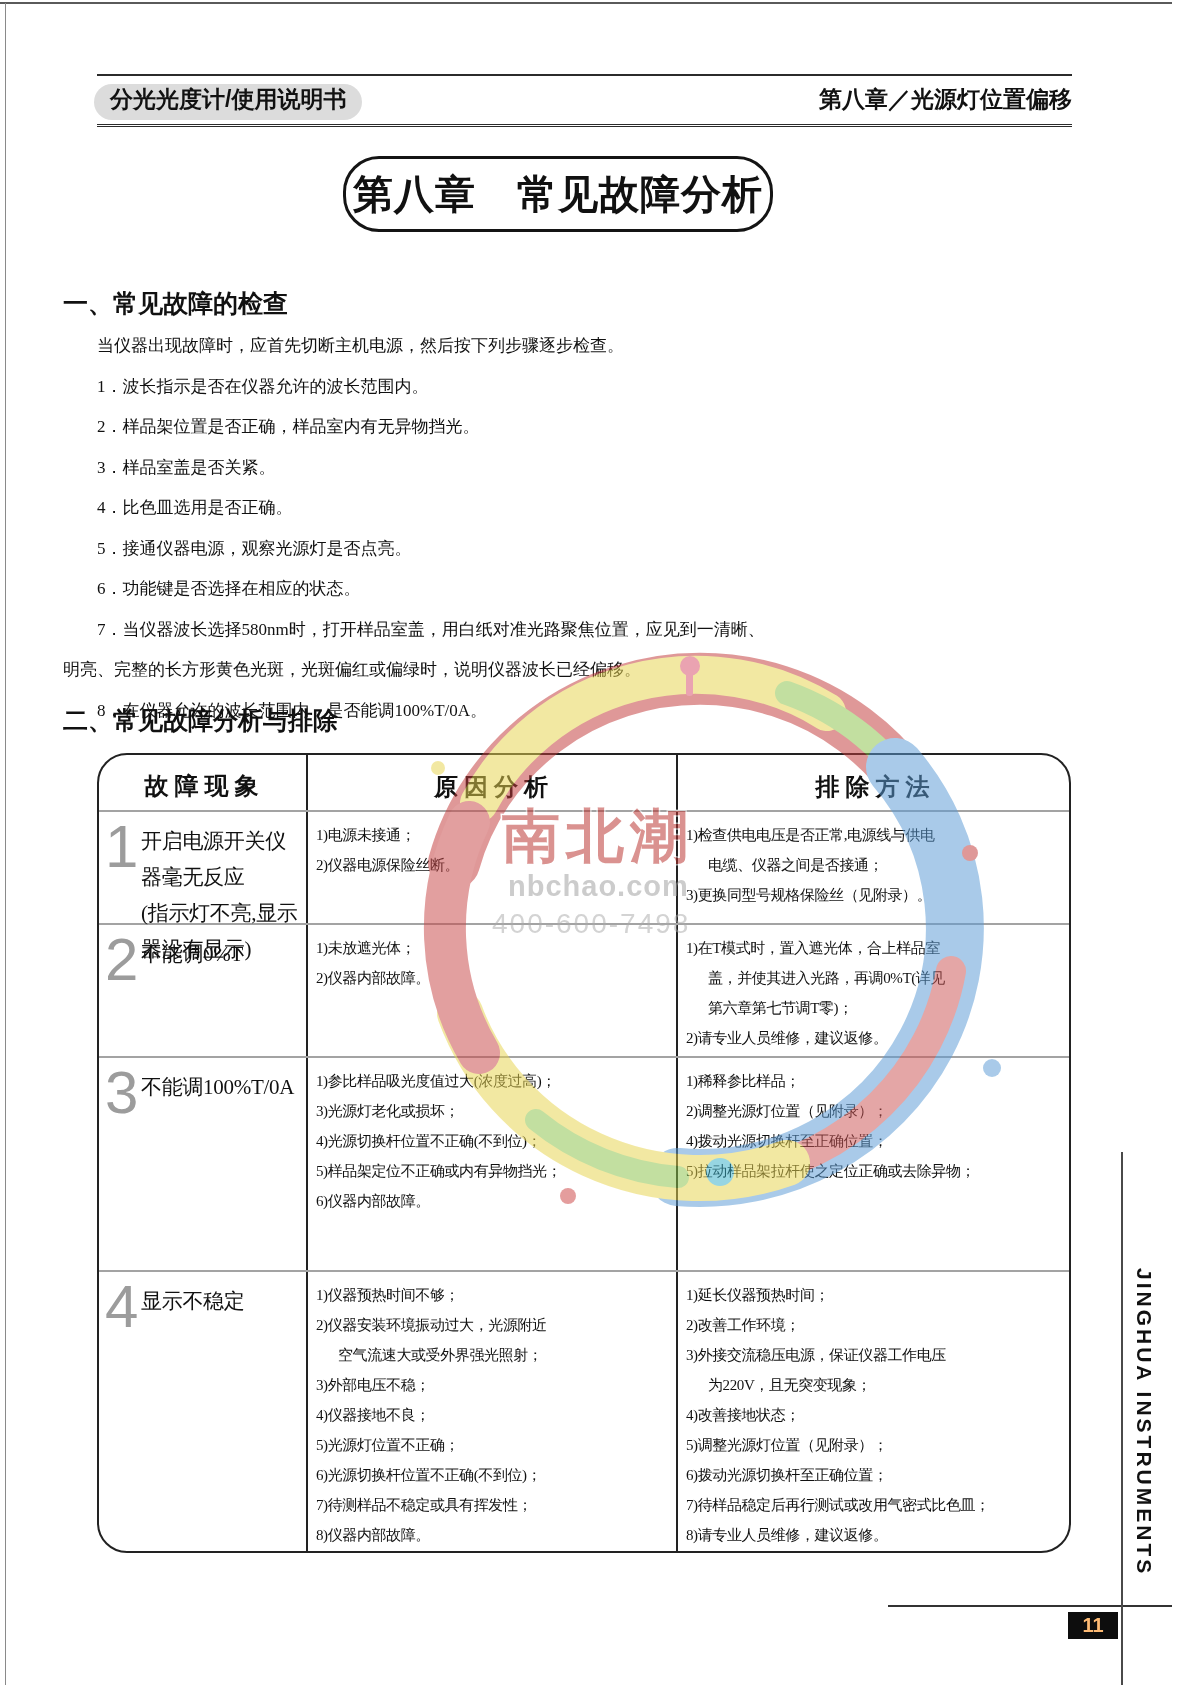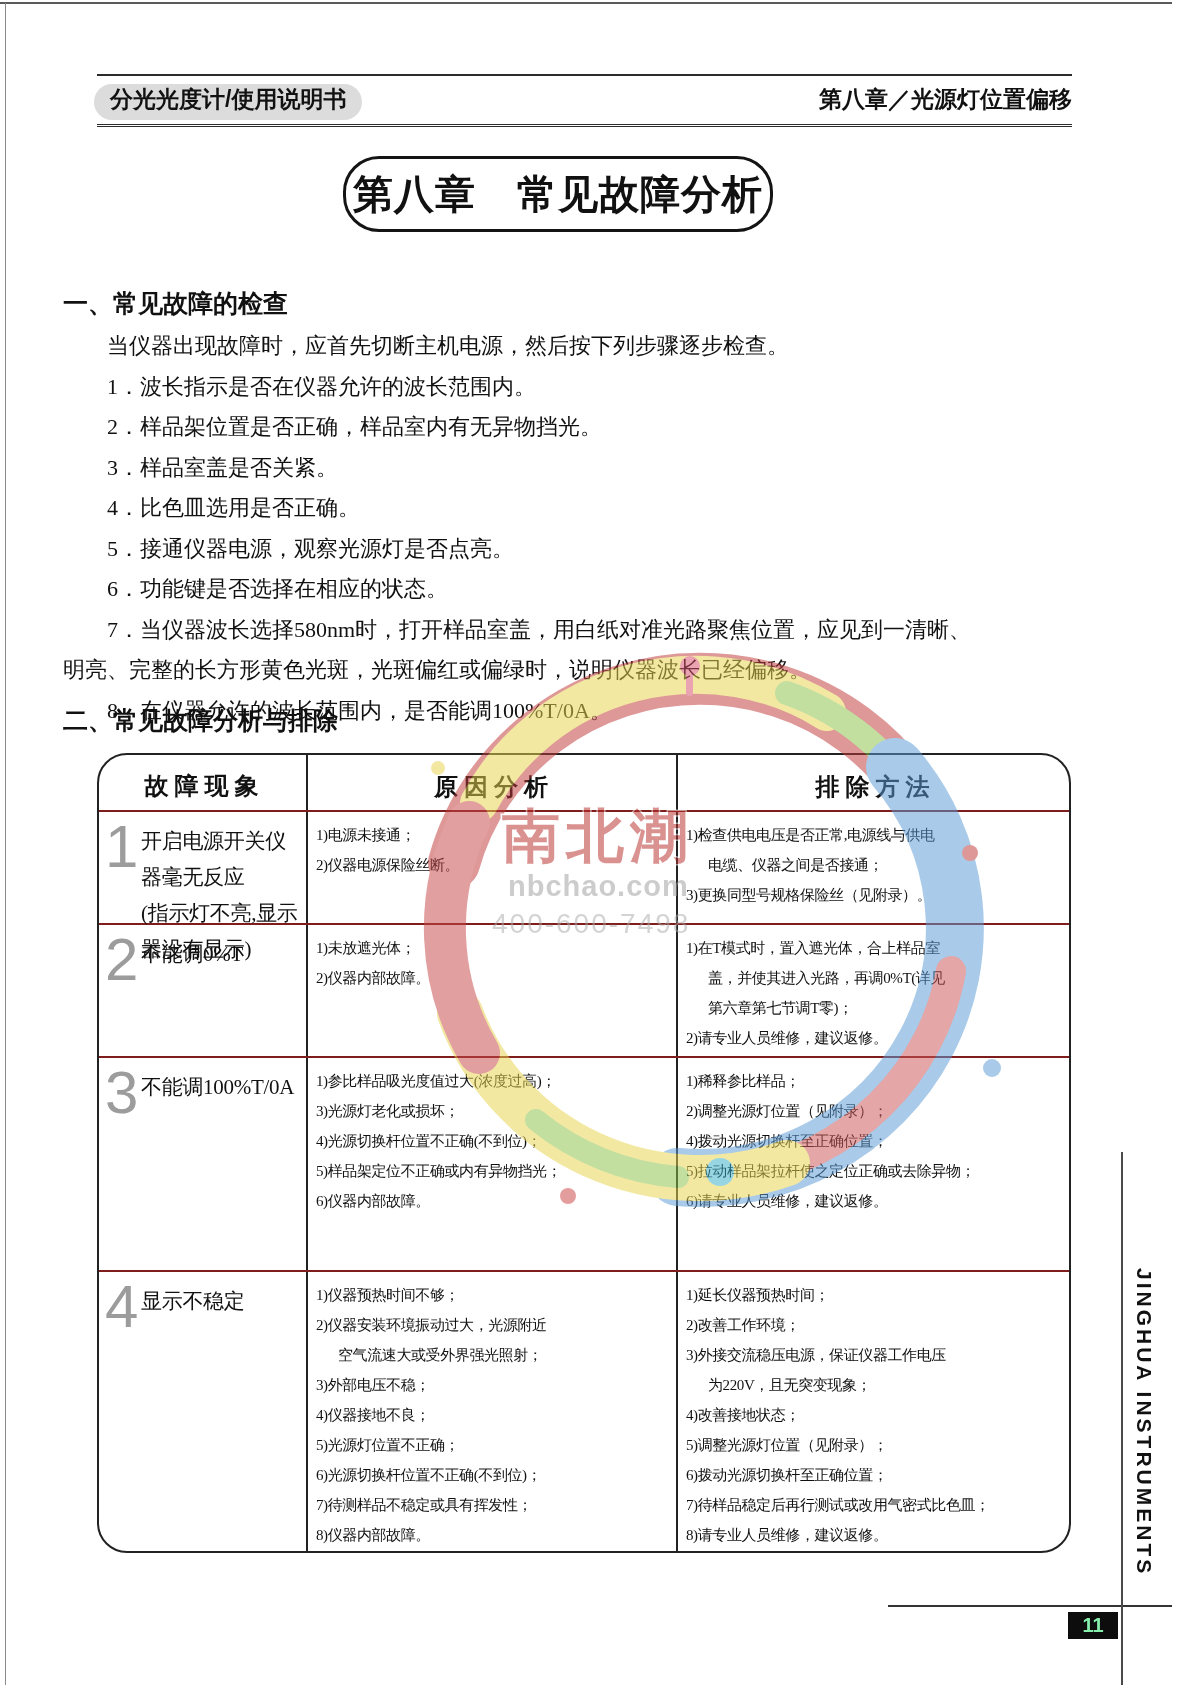--- a/index.html
+++ b/index.html
@@ -20,28 +20,28 @@
         text-align:right;font:bold 23px "Liberation Sans",sans-serif;}
 
   
   .title-box{position:absolute;left:343px;top:156px;width:424px;height:70px;
         border:3px solid #141414;border-radius:36px;display:flex;align-items:center;justify-content:center;
         font:bold 40px "Liberation Sans",sans-serif;letter-spacing:1px;}
 
   
   .s1{position:absolute;left:63px;top:260px;width:1010px;}
   .s1 h2,.s2-head{margin:0;font:bold 25px "Liberation Sans",sans-serif;}
-  .s1 p{margin:0;font-size:22px;line-height:40.5px;text-indent:2em;white-space:pre-line;}
+  .s1 p{margin:0;font-size:17px;line-height:40.5px;text-indent:2em;white-space:pre-line;}
   .s1 h2{margin-bottom:6px;margin-top:27px;}
   .s2-head{position:absolute;left:63px;top:704px;}
 
   
   .faults-table{position:absolute;left:97px;top:753px;width:974px;height:800px;
         border:2.5px solid #222;border-radius:30px;display:flex;flex-direction:column;box-sizing:border-box;}
-  .trow{display:flex;border-bottom:2px solid #7f1d1d;box-sizing:border-box;}
+  .trow{display:flex;border-bottom:2px solid #a3a3a3;box-sizing:border-box;}
   .trow:last-child{border-bottom:none;flex:1;}
   .thead{height:57px;}
   .thead .cell{display:flex;align-items:center;justify-content:center;
         font:bold 24px "Liberation Sans",sans-serif;letter-spacing:6px;}
   .row-0{height:113px;} .row-1{height:133px;} .row-2{height:214px;}
   .cell{box-sizing:border-box;}
   .c1{width:209px;border-right:2px solid #222;display:flex;padding:6px 2px 0 6px;}
   .c2{width:370px;border-right:2px solid #222;padding:8px 4px 0 8px;}
   .c3{flex:1;padding:8px 4px 0 8px;}
   .big-num{flex:none;width:36px;font:400 60px/0.95 "Liberation Sans",sans-serif;color:#9c9c9c;}
@@ -53,21 +53,21 @@
   .watermark{position:absolute;left:388px;top:648px;pointer-events:none;opacity:.52;}
   .wm-name{font:bold 58px "Liberation Sans",sans-serif;fill:#b9302c;stroke:#ffffff;stroke-width:3px;
         paint-order:stroke;letter-spacing:6px;}
   .wm-domain{font:bold 29px "Liberation Sans",sans-serif;fill:#9e9e9e;letter-spacing:1px;}
   .wm-phone{font:28px "Liberation Sans",sans-serif;fill:#ababab;letter-spacing:2px;}
 
   
   .side-text{position:absolute;left:1132px;top:1268px;height:345px;
         writing-mode:vertical-rl;font:bold 21px "Liberation Sans",sans-serif;letter-spacing:3px;}
   .footer-line{position:absolute;left:888px;top:1605px;width:312px;border-top:2px solid #333;}
-  .page-num{position:absolute;left:1068px;top:1612px;width:50px;height:27px;background:#0d0d0d;color:#86efac;
+  .page-num{position:absolute;left:1068px;top:1612px;width:50px;height:27px;background:#0d0d0d;color:#fdba74;
         display:flex;align-items:center;justify-content:center;font:bold 20px "Liberation Sans",sans-serif;}
   .v-rule{position:absolute;left:1121px;top:1152px;width:2px;height:533px;background:#4a4a4a;}
 </style>
 </head>
 <body>
 
 <div class="page">
   <div class="edge-top"></div>
   <div class="edge-left"></div>
   <div class="edge-right"></div>
@@ -147,21 +147,20 @@
           <div class="item">3)光源灯老化或损坏；</div>
           <div class="item">4)光源切换杆位置不正确(不到位)；</div>
           <div class="item">5)样品架定位不正确或内有异物挡光；</div>
           <div class="item">6)仪器内部故障。</div>
         </div>
         <div class="cell c3">
           <div class="item">1)稀释参比样品；</div>
           <div class="item">2)调整光源灯位置（见附录）；</div>
           <div class="item">4)拨动光源切换杆至正确位置；</div>
           <div class="item">5)拉动样品架拉杆使之定位正确或去除异物；</div>
-          <div class="item">6)请专业人员维修，建议返修。</div>
         </div>
       </div>
       <div class="trow row-3">
         <div class="cell c1">
           <span class="big-num">4</span>
           <div class="phen">显示不稳定</div>
         </div>
         <div class="cell c2">
           <div class="item">1)仪器预热时间不够；</div>
           <div class="item">2)仪器安装环境振动过大，光源附近

